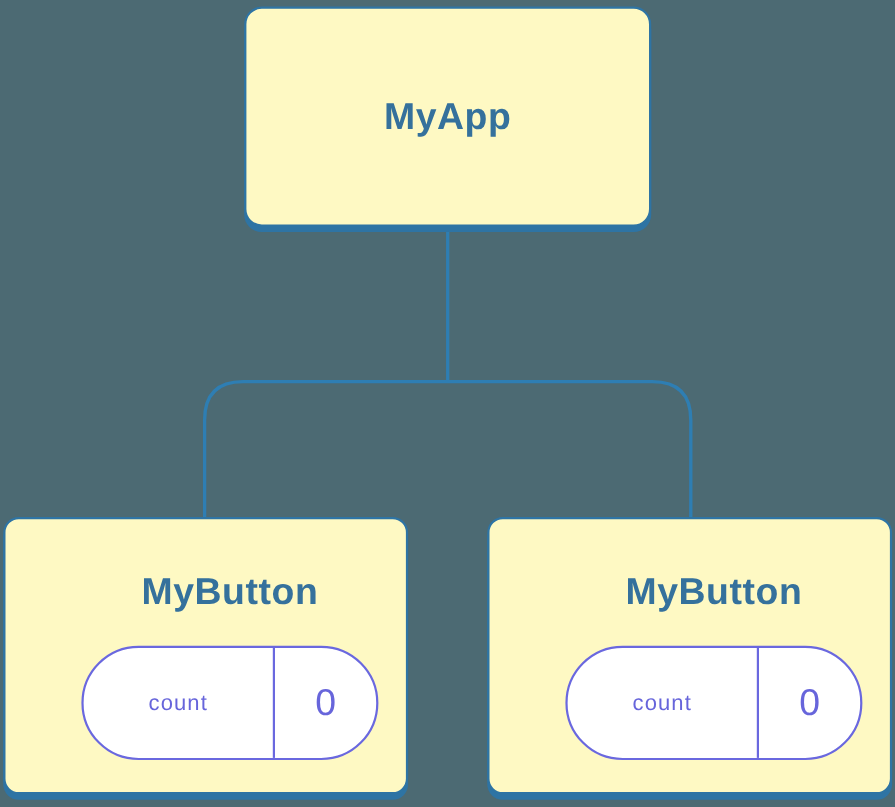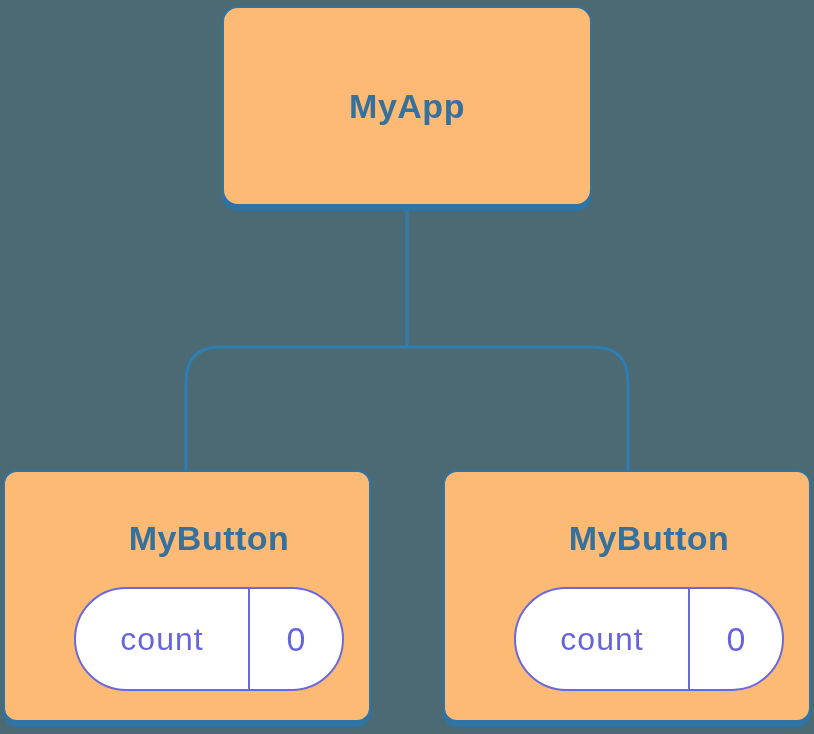--- a/index.html
+++ b/index.html
@@ -13,21 +13,21 @@
     background: #4C6A73;
     overflow: hidden;
   }
   .connector-svg {
     position: absolute; left: 0; top: 0;
     width: 814px; height: 734px;
     pointer-events: none;
   }
   .card {
     position: absolute;
-    background: #fdba74;
+    background: #fef9c3;
     border: 2px solid #2E74A4;
     box-shadow: 0 5px 0 0 #2E74A4;
     box-sizing: border-box;
   }
   .card-root {
     left: 222px; top: 6px;
     width: 370px; height: 200px;
     border-radius: 16px;
     display: flex; align-items: center; justify-content: center;
   }
@@ -64,21 +64,21 @@
     flex: 1 1 auto;
     display: flex; align-items: center; justify-content: center;
     border-right: 2.5px solid #6A68DF;
   }
   .state-val-cell {
     width: 92px;
     display: flex; align-items: center; justify-content: center;
   }
   .state-key {
     color: #6765DB;
-    font-size: 32px;
+    font-size: 20px;
     font-weight: 400;
     letter-spacing: 1px;
   }
   .state-val {
     color: #6765DB;
     font-size: 34px;
     font-weight: 400;
   }
 </style>
 </head>

